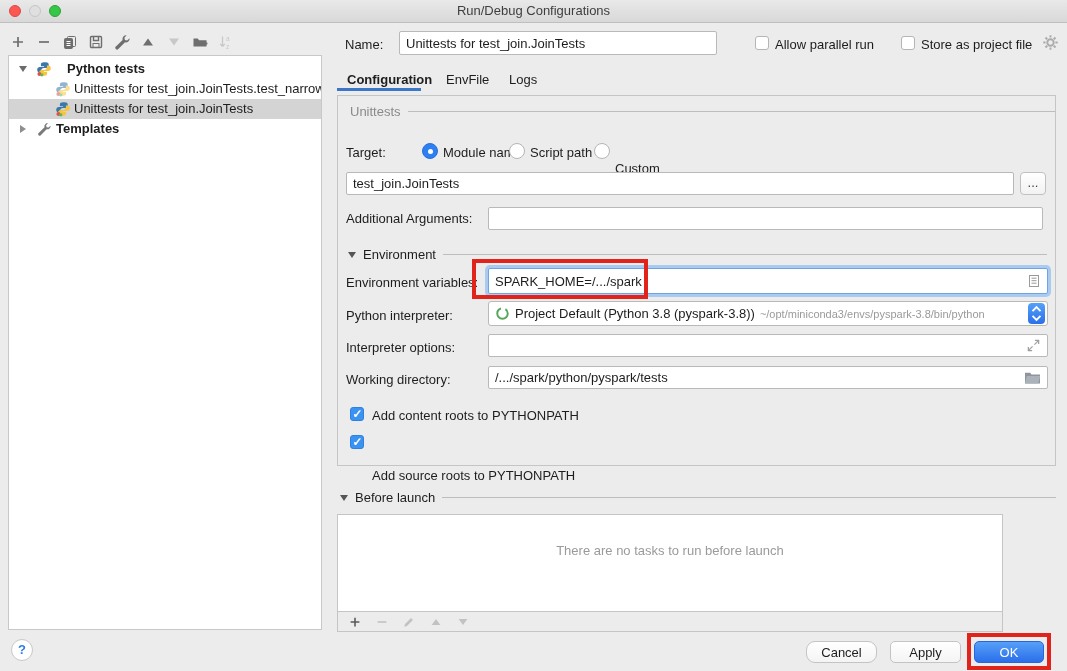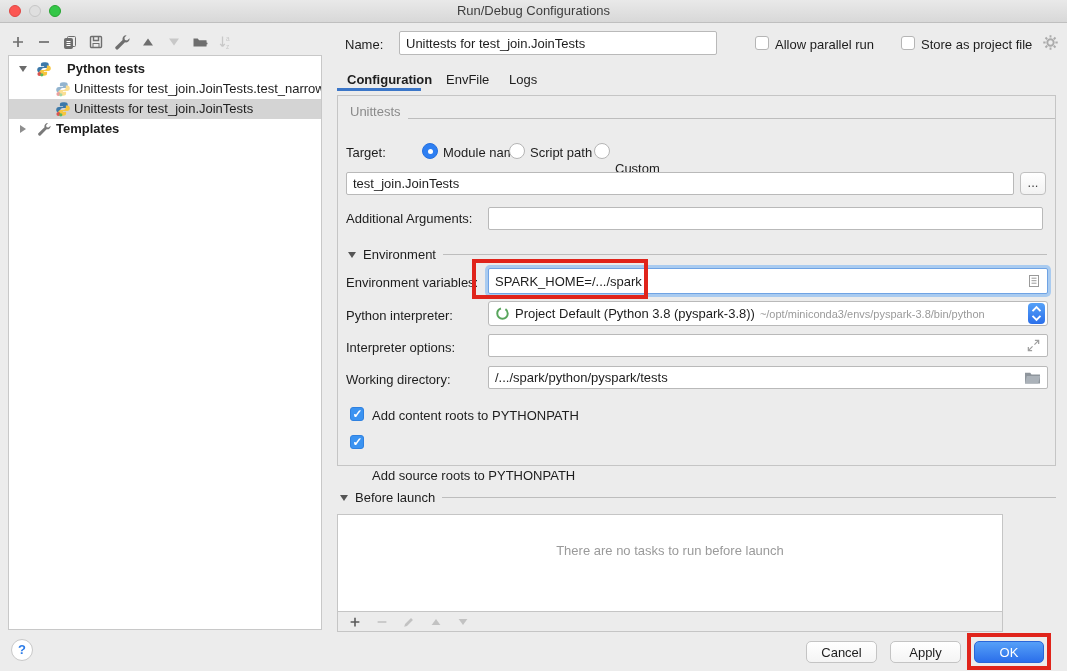--- a/index.html
+++ b/index.html
@@ -189,21 +189,21 @@
         </g>
       </svg>
     </span>
 
   <span class="tab" style="left:347px;top:71px;font-weight:bold;">Configuration</span>
   <span class="tab" style="left:446px;top:71px;">EnvFile</span>
   <span class="tab" style="left:509px;top:71px;">Logs</span>
   <div class="tab-underline" style="left:337px;top:88px;width:84px;"></div>
 
   <div class="cfg-panel">
-    <div class="sect" style="left:12px;right:0;top:8px;align-items:flex-end;">
+    <div class="sect" style="left:12px;right:0;top:8px;">
       <span style="color:#8A8A8A;">Unittests</span>
       <div class="gline"></div>
     </div>
 
     <span class="lbl" style="left:8px;top:49px;">Target:</span>
     <span class="radio sel" style="left:84px;top:47px;"></span>
     <span class="lbl" style="left:105px;top:49px;">Module name</span>
     <span class="radio" style="left:171px;top:47px;"></span>
     <span class="lbl" style="left:192px;top:49px;">Script path</span>
     <span class="radio" style="left:256px;top:47px;"></span>
@@ -302,20 +302,20 @@
         </span>
       <span class="tbtn">
         <svg width="14" height="14" viewBox="0 0 16 16">
             <path d="M8 11.5l-5-7h10z" fill="#C2C2C2"></path>
           </svg>
         </span>
     </div>
   </div>
 
   <span class="helpbtn" style="left:11px;top:639px;">?</span>
-  <button class="macbtn" style="left:806px;top:641px;width:71px;">Cancel</button>
+  <button class="macbtn" style="left:806px;top:641px;width:71px;border-radius:9px;">Cancel</button>
   <button class="macbtn" style="left:890px;top:641px;width:71px;">Apply</button>
   <button class="macbtn primary" style="left:974px;top:641px;width:70px;">OK</button>
 
   <div class="redbox" style="left:472px;top:259px;width:176px;height:40px;"></div>
   <div class="redbox" style="left:967px;top:633px;width:84px;height:37px;"></div>
 
 </div>
 
 </body></html>

